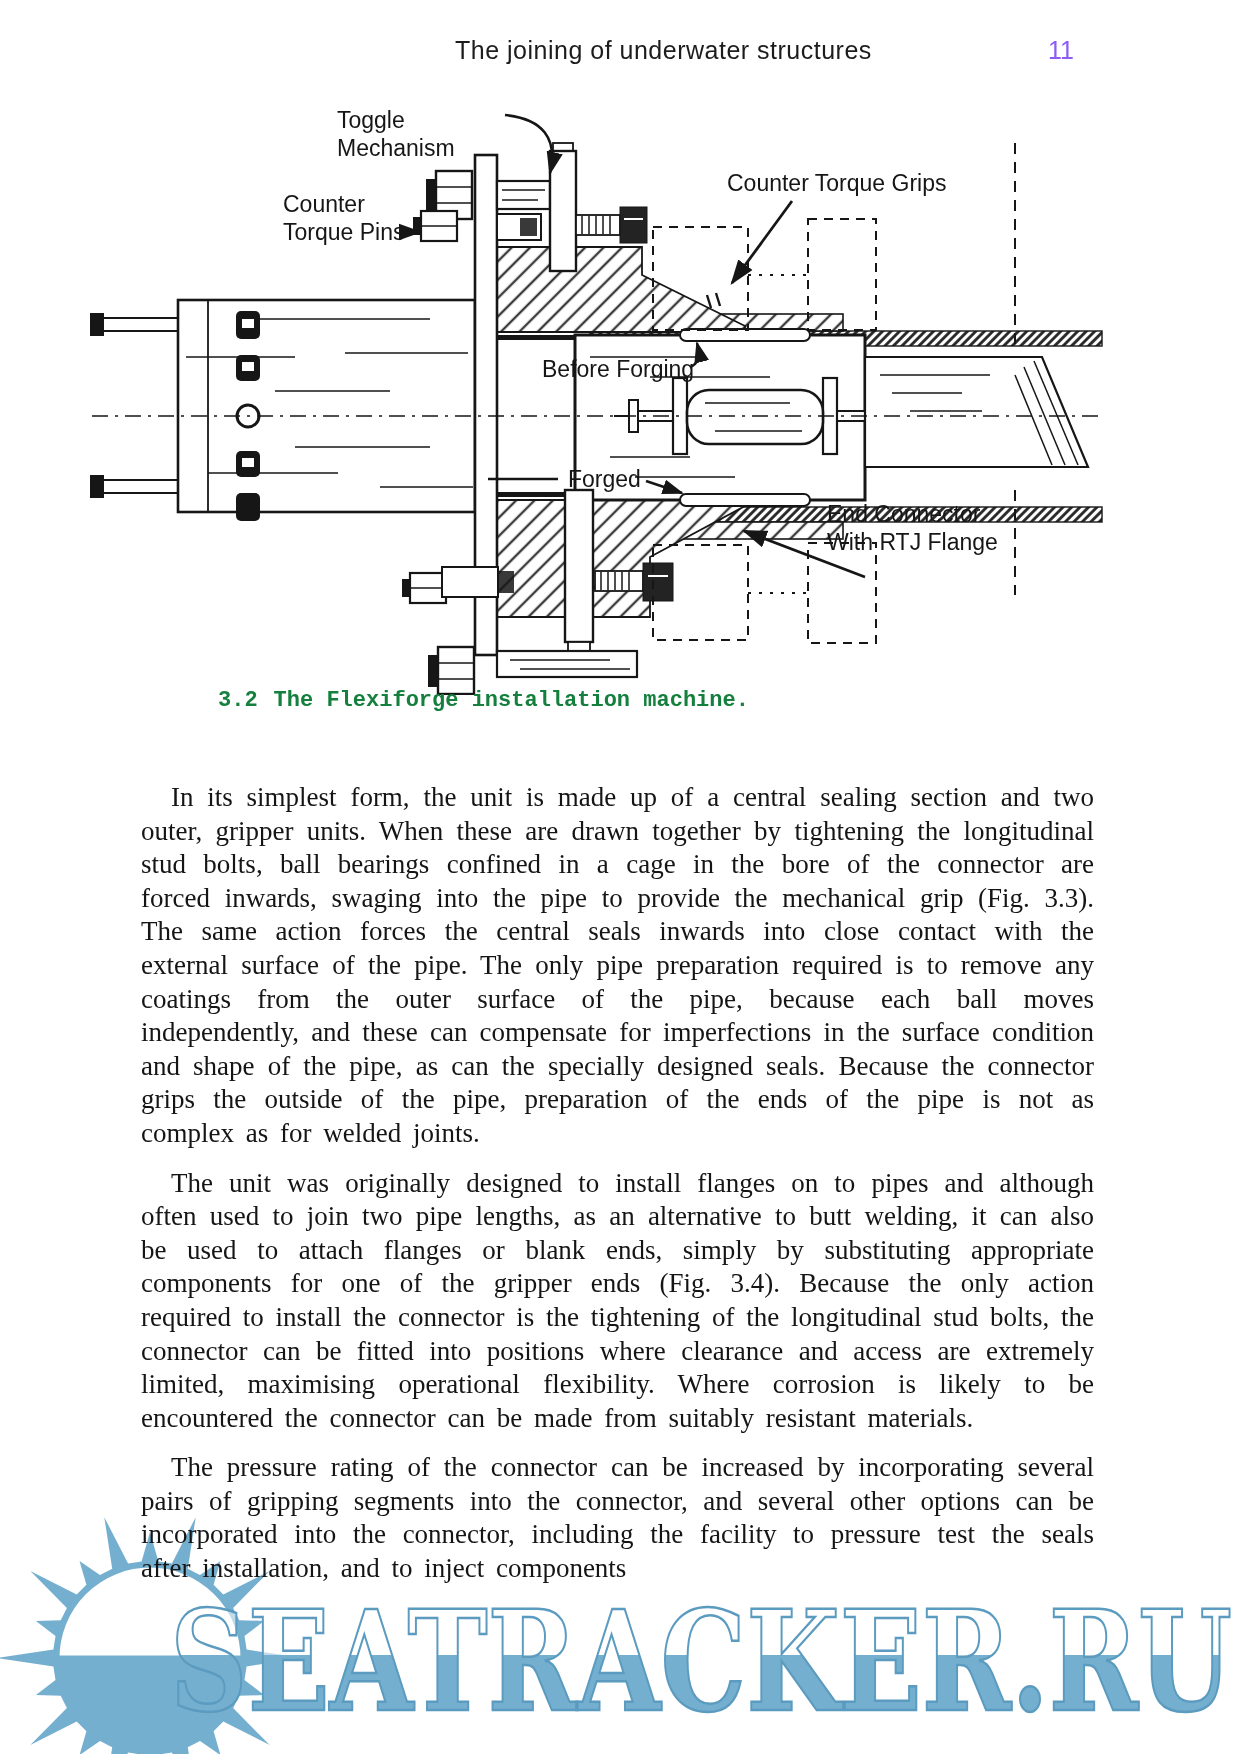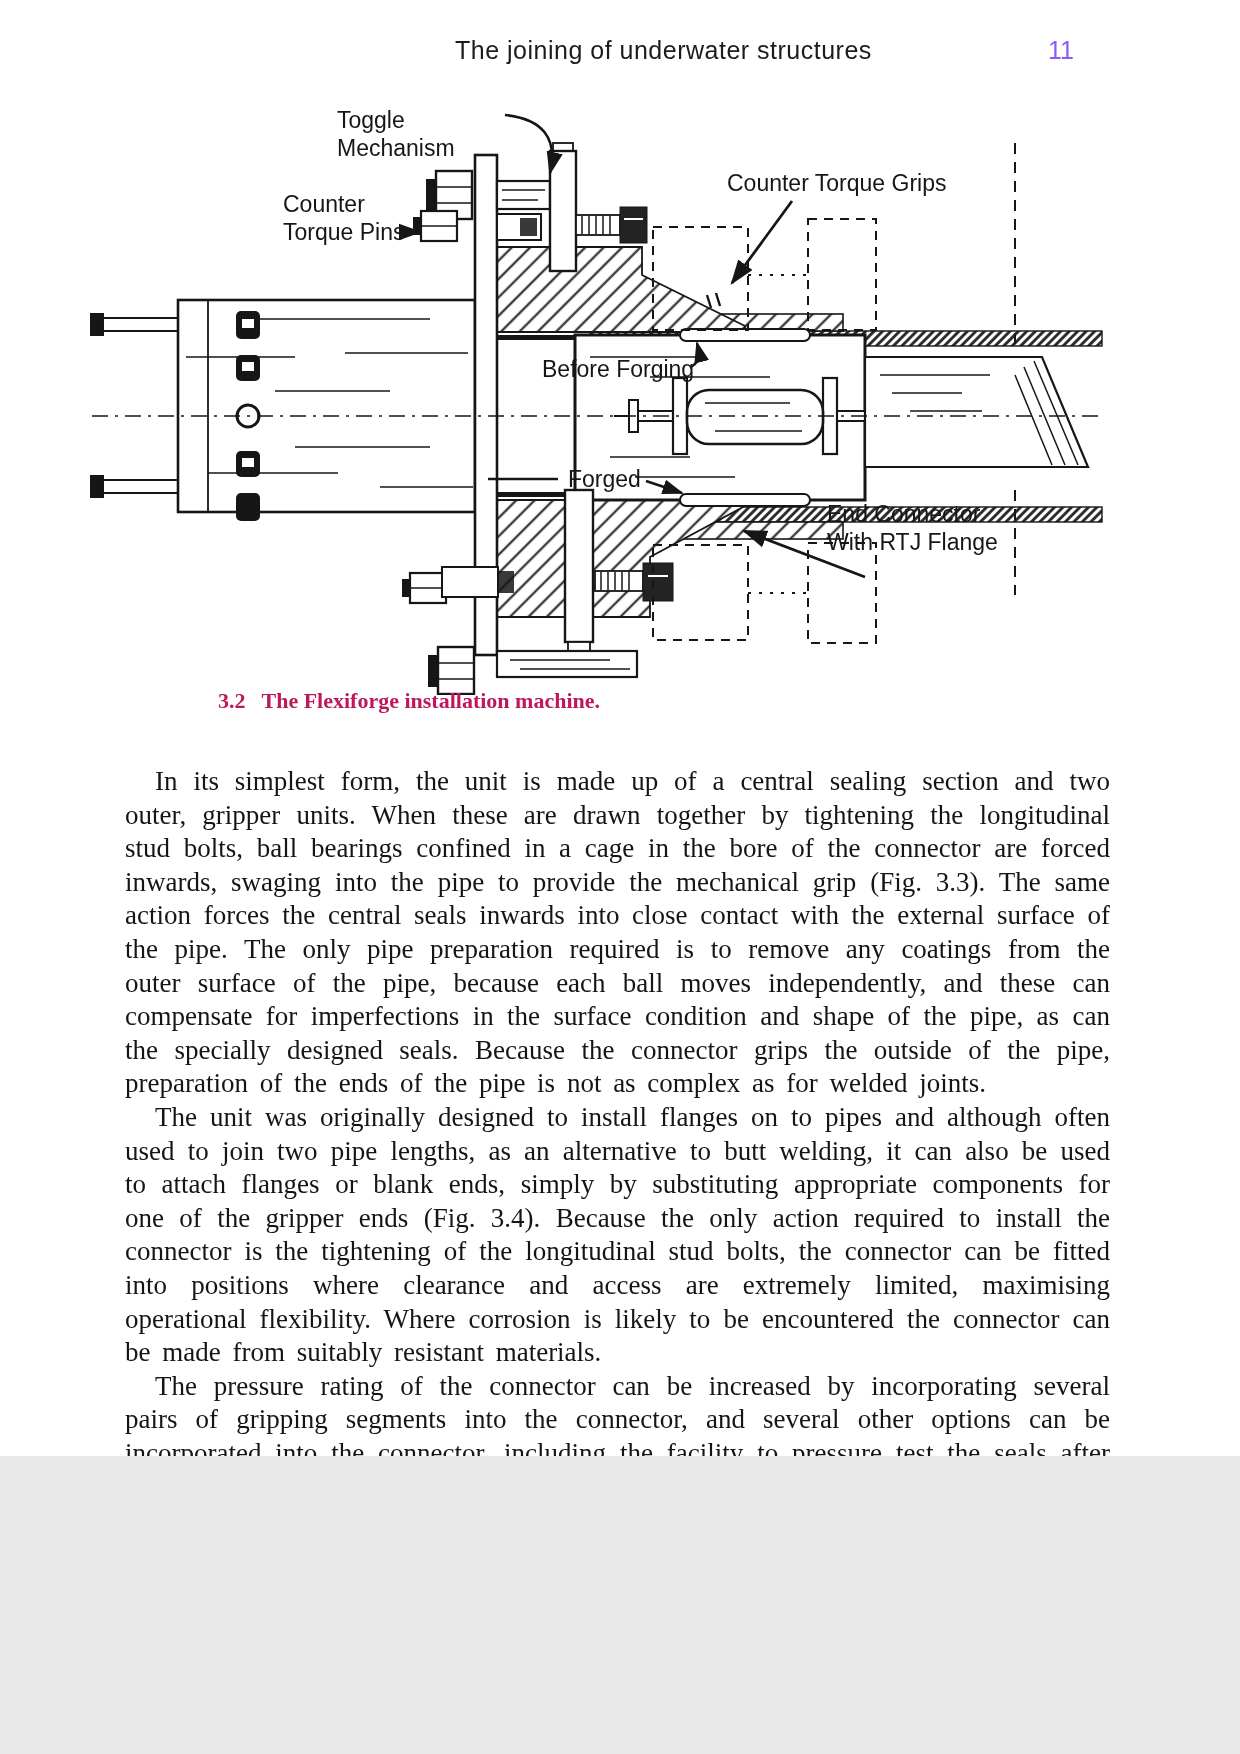--- a/index.html
+++ b/index.html
@@ -1,29 +1,29 @@
 <!DOCTYPE html>
 <html><head>
 <meta charset="utf-8">
 <style>
   html,body{margin:0;padding:0;background:#e8e8e8;}
-  .page{position:relative;width:1240px;height:1456px;background:#ffffff;overflow:hidden;
+  .page{position:relative;width:1240px;height:1754px;background:#ffffff;overflow:hidden;
         font-family:"Liberation Serif", serif;color:#151515;}
   .hdr-title{position:absolute;left:455px;top:36px;font-family:"Liberation Sans",sans-serif;
         font-size:25px;letter-spacing:.5px;color:#1c1c1c;}
   .hdr-num{position:absolute;left:1048px;top:36px;font-family:"Liberation Sans",sans-serif;
         font-size:25px;color:#8b5cf6;}
   .figure{position:absolute;left:90px;top:95px;width:1020px;height:600px;}
   .figure text{font-family:"Liberation Sans",sans-serif;font-size:23px;fill:#161616;}
-  .caption{position:absolute;left:218px;top:688px;font-family:Liberation Serif, serif;
-        font-weight:700;font-size:22px;color:#be185d;}
+  .caption{position:absolute;left:218px;top:688px;font-family:Liberation Mono, monospace;
+        font-weight:700;font-size:22px;color:#15803d;}
   .caption .num{margin-right:16px;}
   .bodytext{position:absolute;left:125px;top:765px;width:985px;z-index:2;
         font-size:27px;line-height:33.6px;text-align:justify;word-spacing:5px;}
-  .bodytext p{margin:0;text-indent:30px;}
+  .bodytext p{margin:16px;text-indent:30px;}
   .watermark{position:absolute;left:0;top:1495px;width:1240px;height:259px;z-index:1;opacity:.92;}
   svg line, svg path, svg rect, svg circle{vector-effect:none;}
 </style>
 </head>
 <body>
 
 <div class="page">
 
   <span class="hdr-title">The joining of underwater structures</span>
   <span class="hdr-num">11</span>

